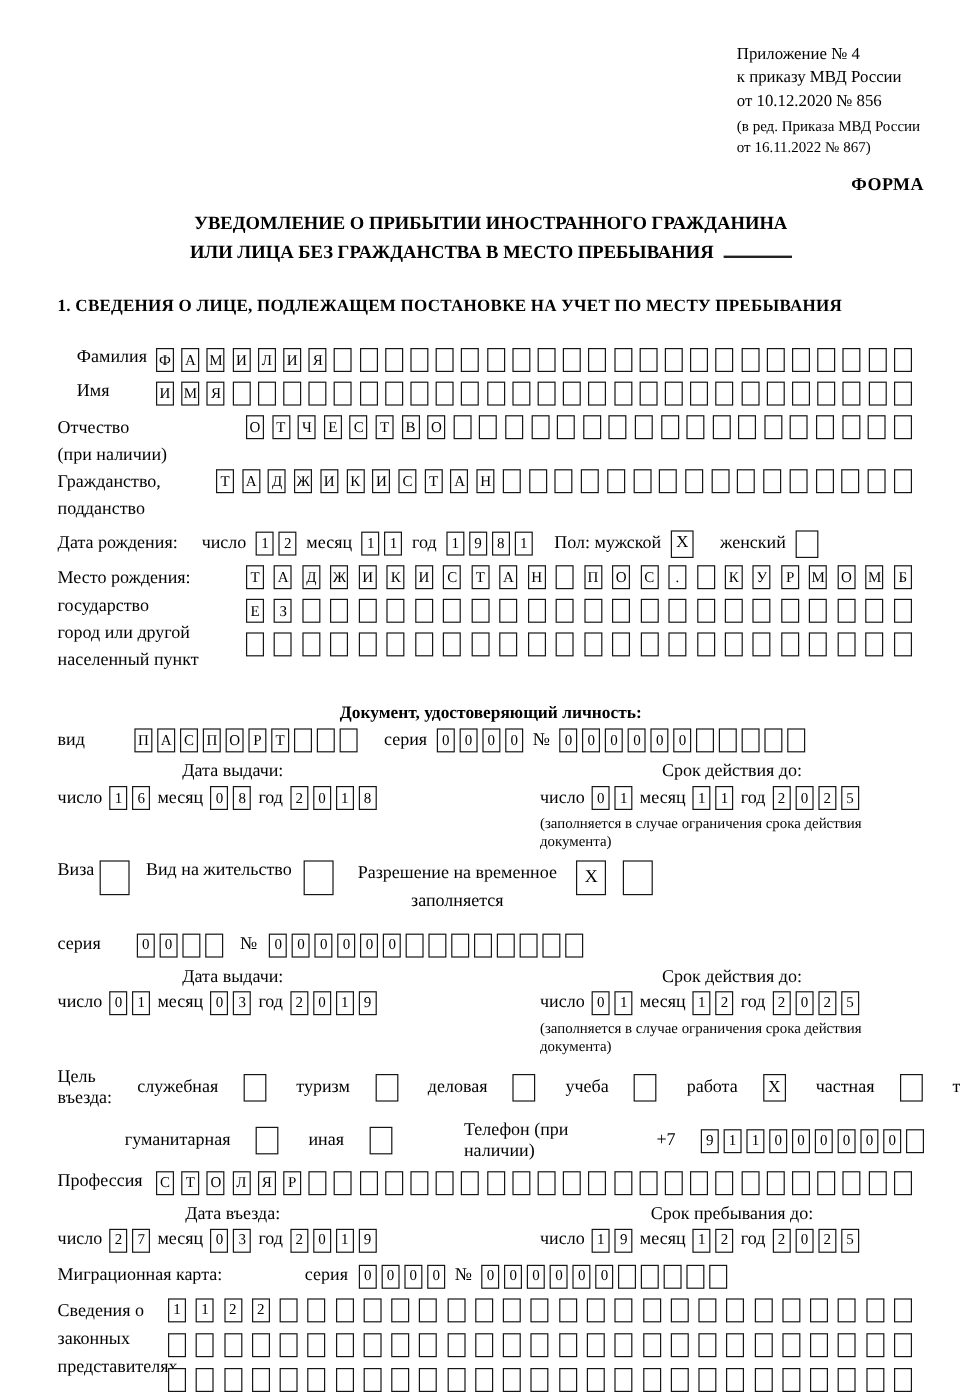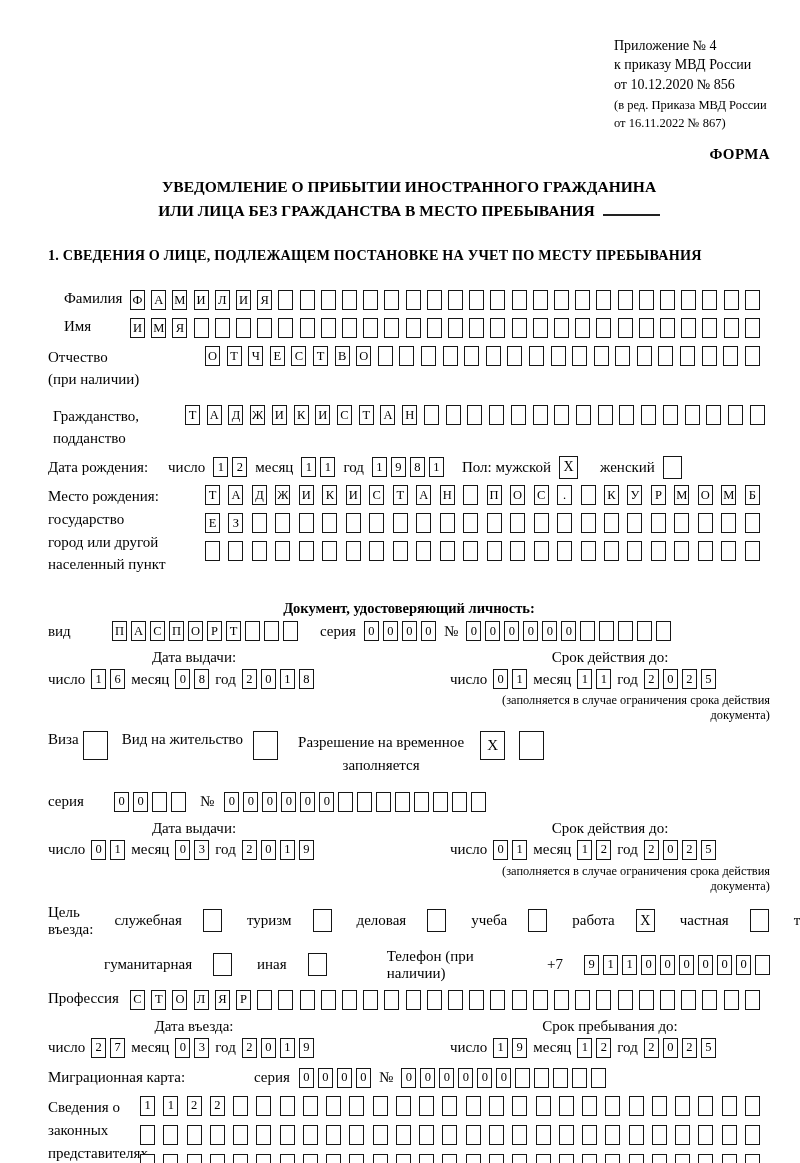--- a/index.html
+++ b/index.html
@@ -45,21 +45,21 @@
   .cb.big { width:25px; height:29px; font-size:15px; }
 
   .doc-heading { text-align:center; font-weight:bold; font-size:14.5px; margin-top:24px; }
 
   .datesec { display:flex; margin-top:8px; }
   .dcol-l { width:372px; }
   .dcol-r { flex:1;margin-left:30px; }
   .dhead { text-align:center; margin-bottom:3px; }
   .dparts { display:flex; align-items:center; gap:6px; }
   .dparts .cells { gap:4px; }
-  .dnote { font-size:12.4px; text-align:right; margin-top:4px; }
+  .dnote { font-size:12.4px; text-align:left; margin-top:4px; }
 
   .intro { margin-top:10px; line-height:1.65; }
 
   .optrow { display:flex; align-items:flex-start; margin-top:8px; gap:14px; }
   .opt { display:flex; align-items:flex-start; gap:10px; }
   .opt .wrap { width:178px; text-align:center; line-height:1.55; }
 
   .purpose { display:flex; align-items:center; margin-top:10px; gap:21px; flex-wrap:nowrap; }
   .purpose .cb { margin-right:4px; }
 </style>
@@ -186,21 +186,21 @@
         <span class="cell"></span>
         <span class="cell"></span>
         <span class="cell"></span>
         <span class="cell"></span>
         <span class="cell"></span>
         <span class="cell"></span>
         <span class="cell"></span>
       </div>
   </div>
 
-  <div class="frow" style="margin-top:14px;justify-content:center;">
+  <div class="frow" style="margin-top:0;">
     <div class="flabel lbl2" style="width:132px;">
       <div>Гражданство,</div>
       <div>подданство</div>
     </div>
     <div class="cells sb" style="width:580px;">
         <span class="cell">Т</span>
         <span class="cell">А</span>
         <span class="cell">Д</span>
         <span class="cell">Ж</span>
         <span class="cell">И</span>

